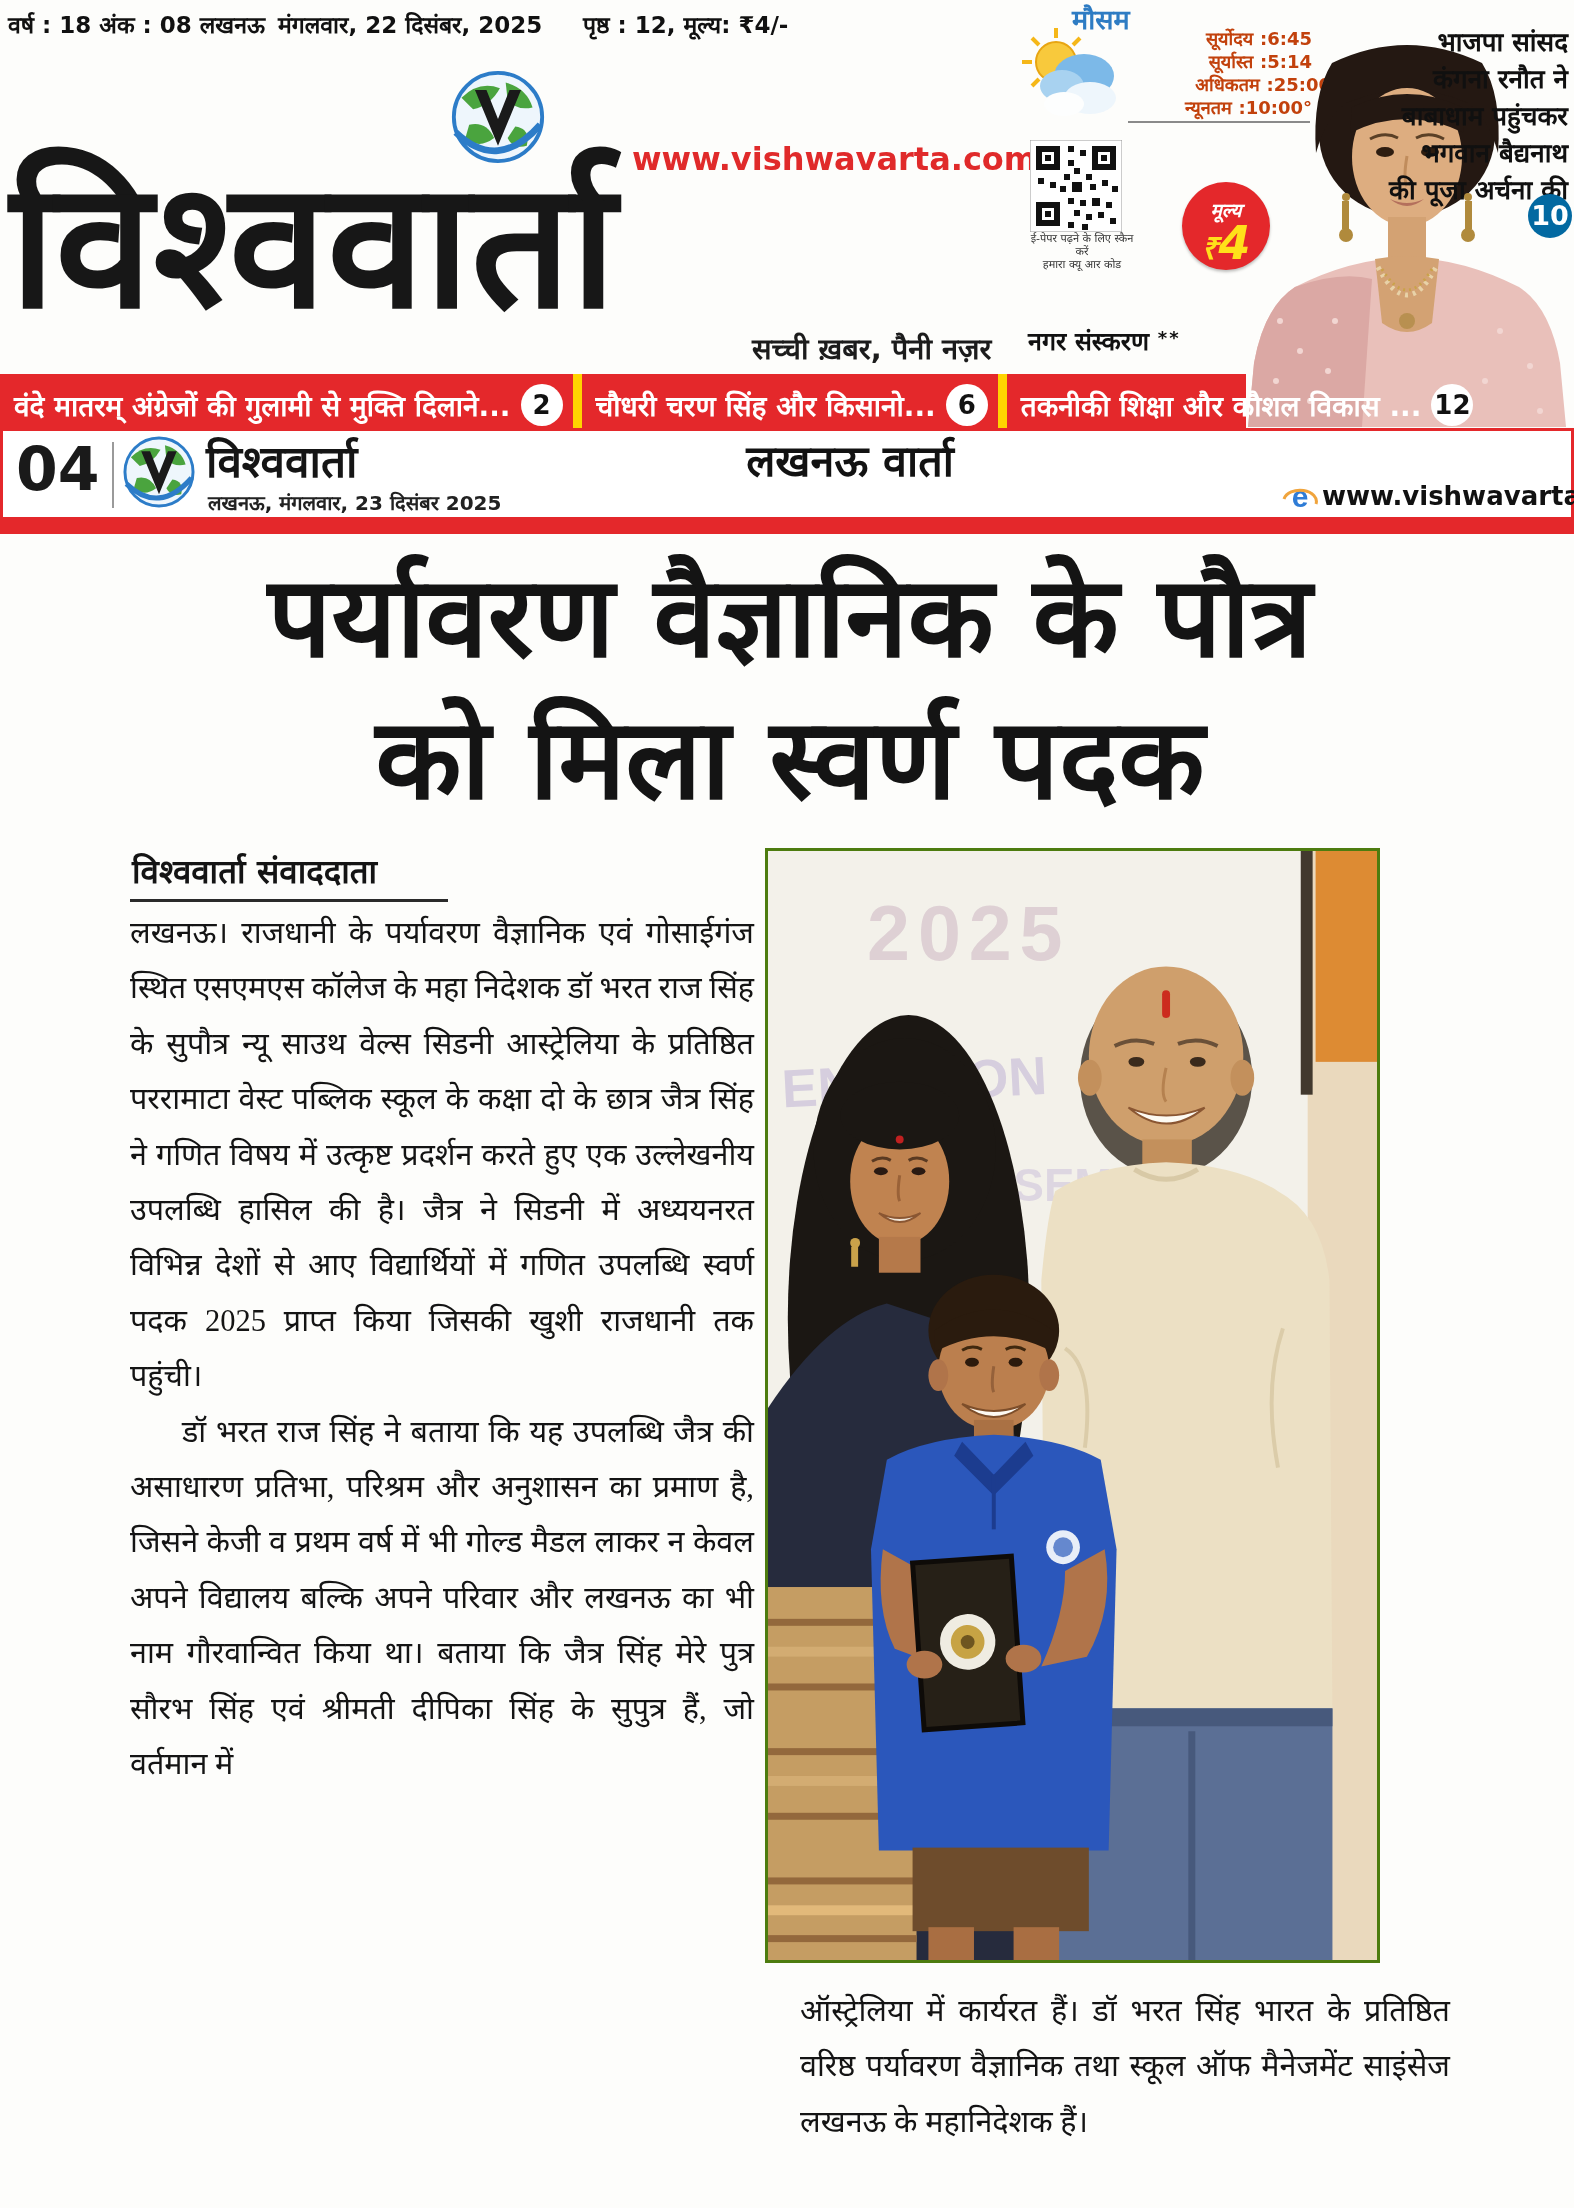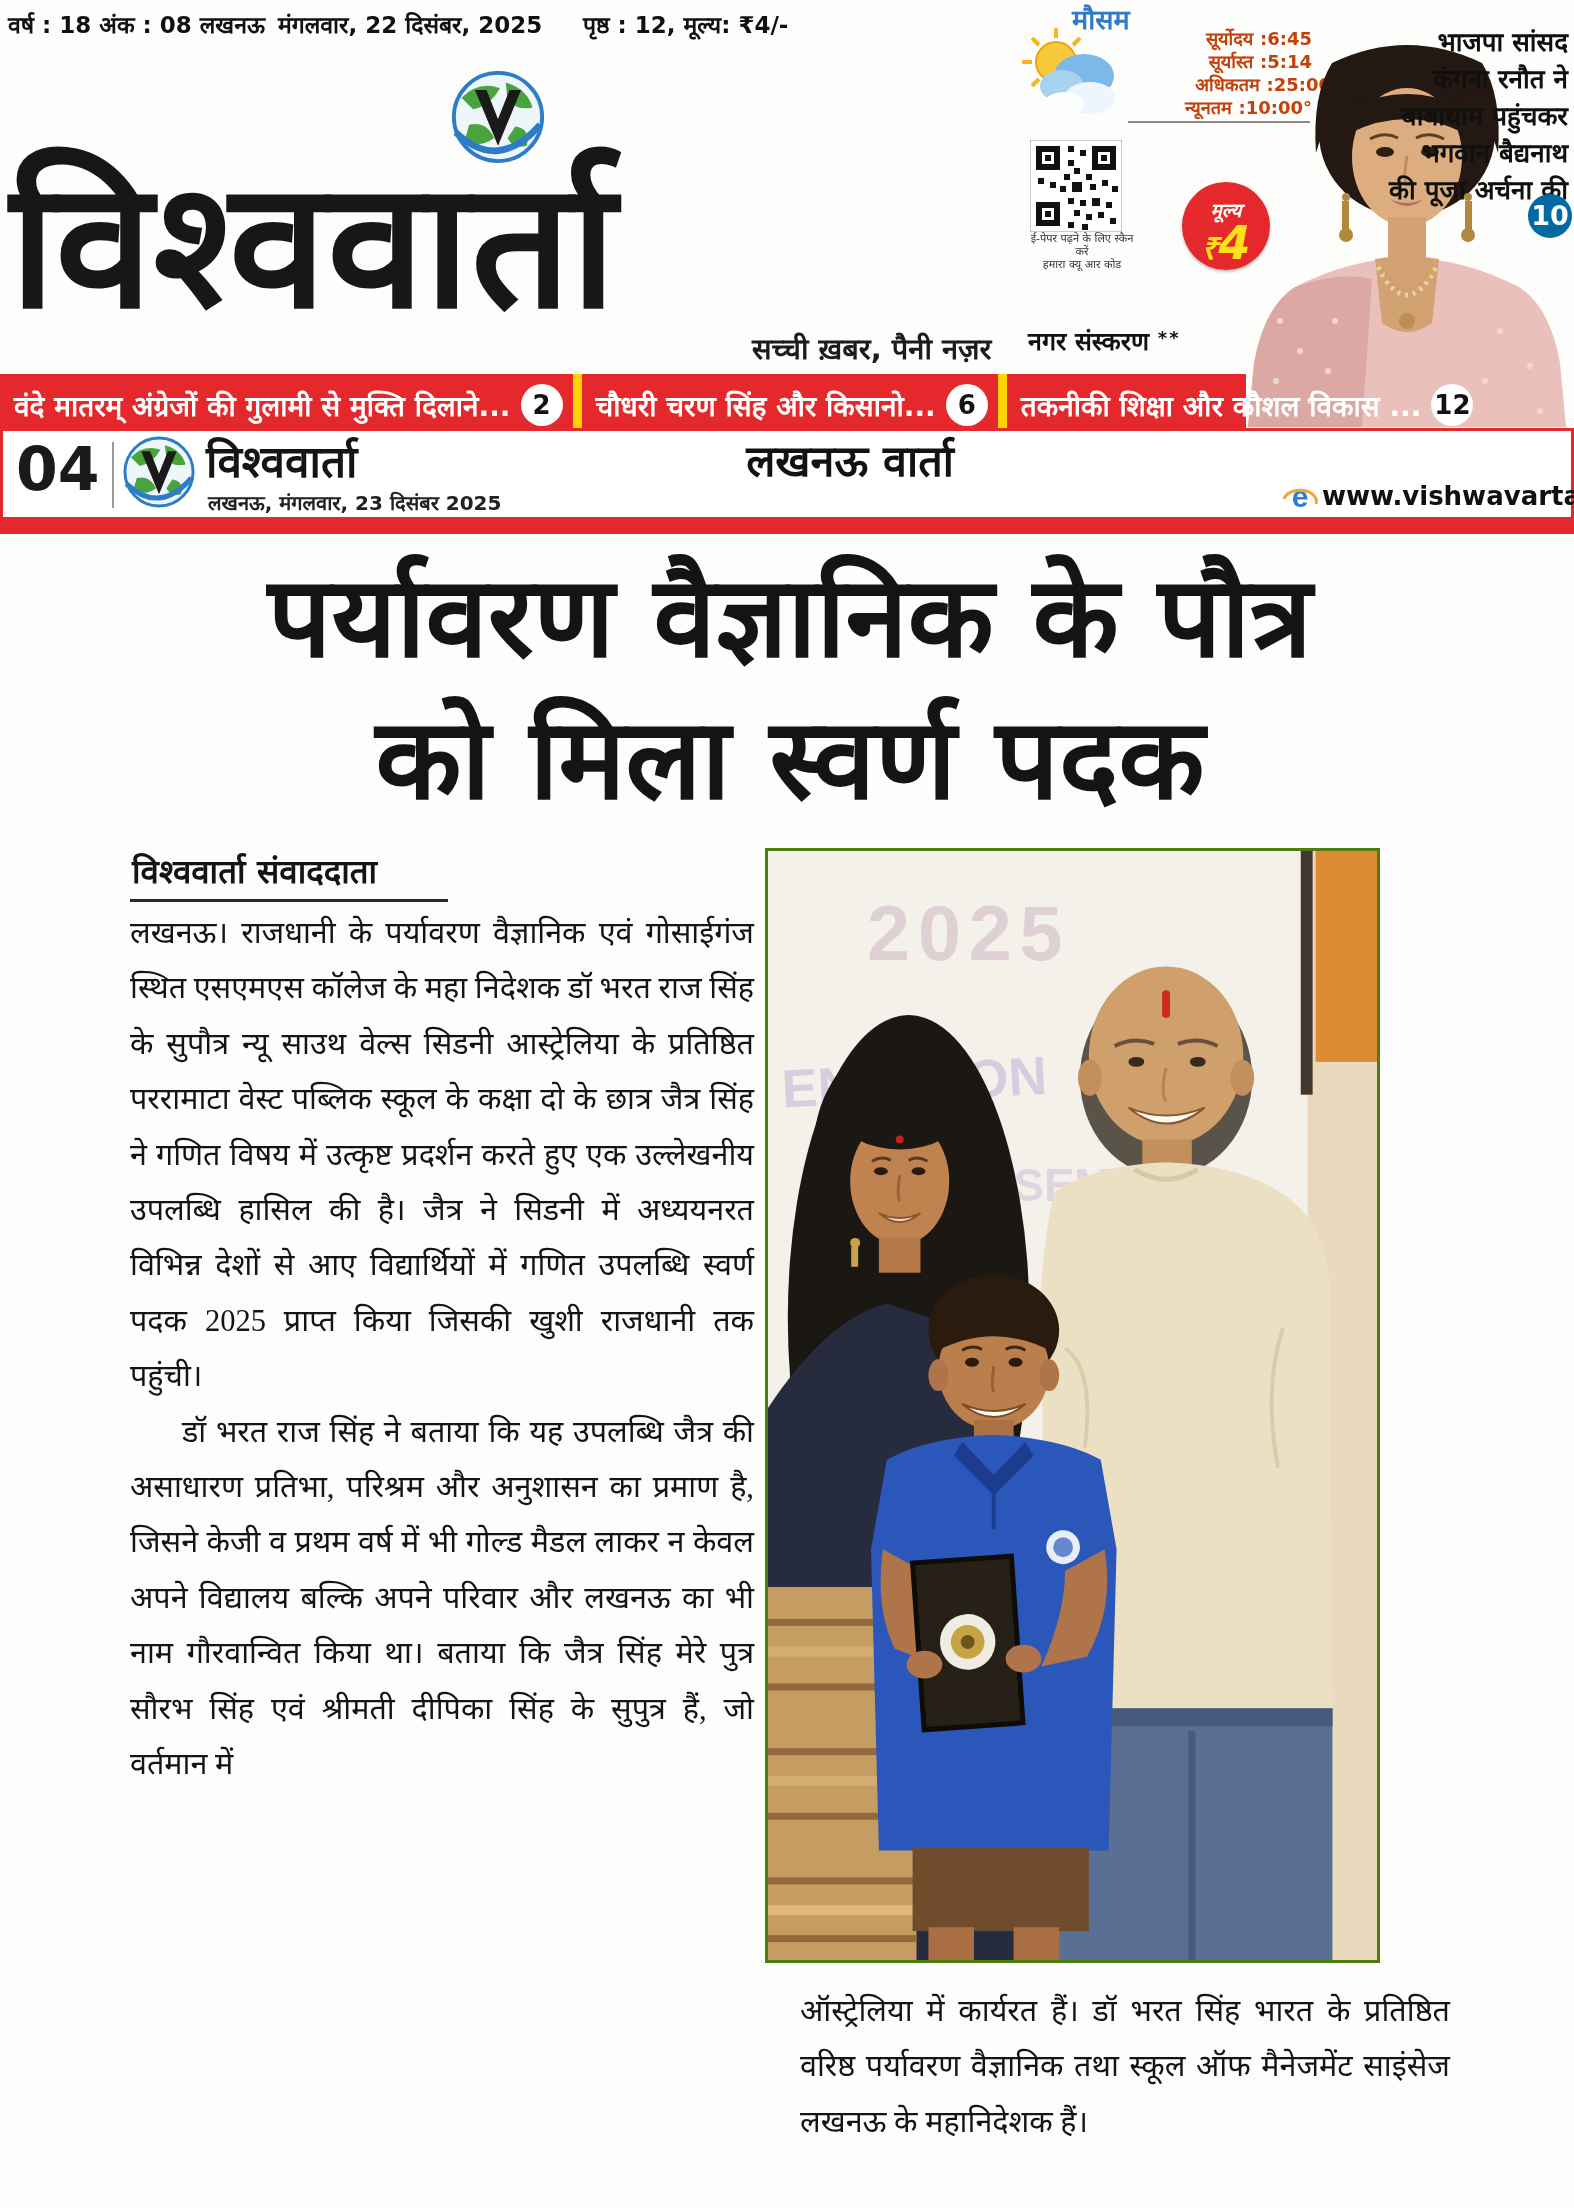--- a/index.html
+++ b/index.html
@@ -102,20 +102,21 @@
   <div class="abs topbar" style="left:8px;top:8px;width:1000px;">
     <span class="abs" style="left:0;top:0;">वर्ष : 18 अंक : 08  लखनऊ</span>
     <span class="abs" style="left:270px;top:0;">मंगलवार, 22 दिसंबर, 2025</span>
     <span class="abs" style="left:575px;top:0;">पृष्ठ : 12, मूल्य: ₹4/-</span>
   </div>
 
   <svg class="abs" style="left:450px;top:58px;" width="96" height="118" viewBox="-50 -50 100 100">
       <use href="#globe-logo"></use>
     </svg>
   <div class="abs masthead-title">विश्ववार्ता</div>
+  <div class="abs masthead-url">www.vishwavarta.com</div>
   <div class="abs tagline">सच्ची ख़बर, पैनी नज़र</div>
   <div class="abs edition">
     <span>नगर संस्करण</span>
     <b>**</b>
   </div>
 
   <div class="abs qr-wrap">
     <svg width="92" height="92" viewBox="0 0 92 92">
       <rect width="92" height="92" fill="#fff" stroke="#999" stroke-width="1"></rect>
       <g fill="#111">

